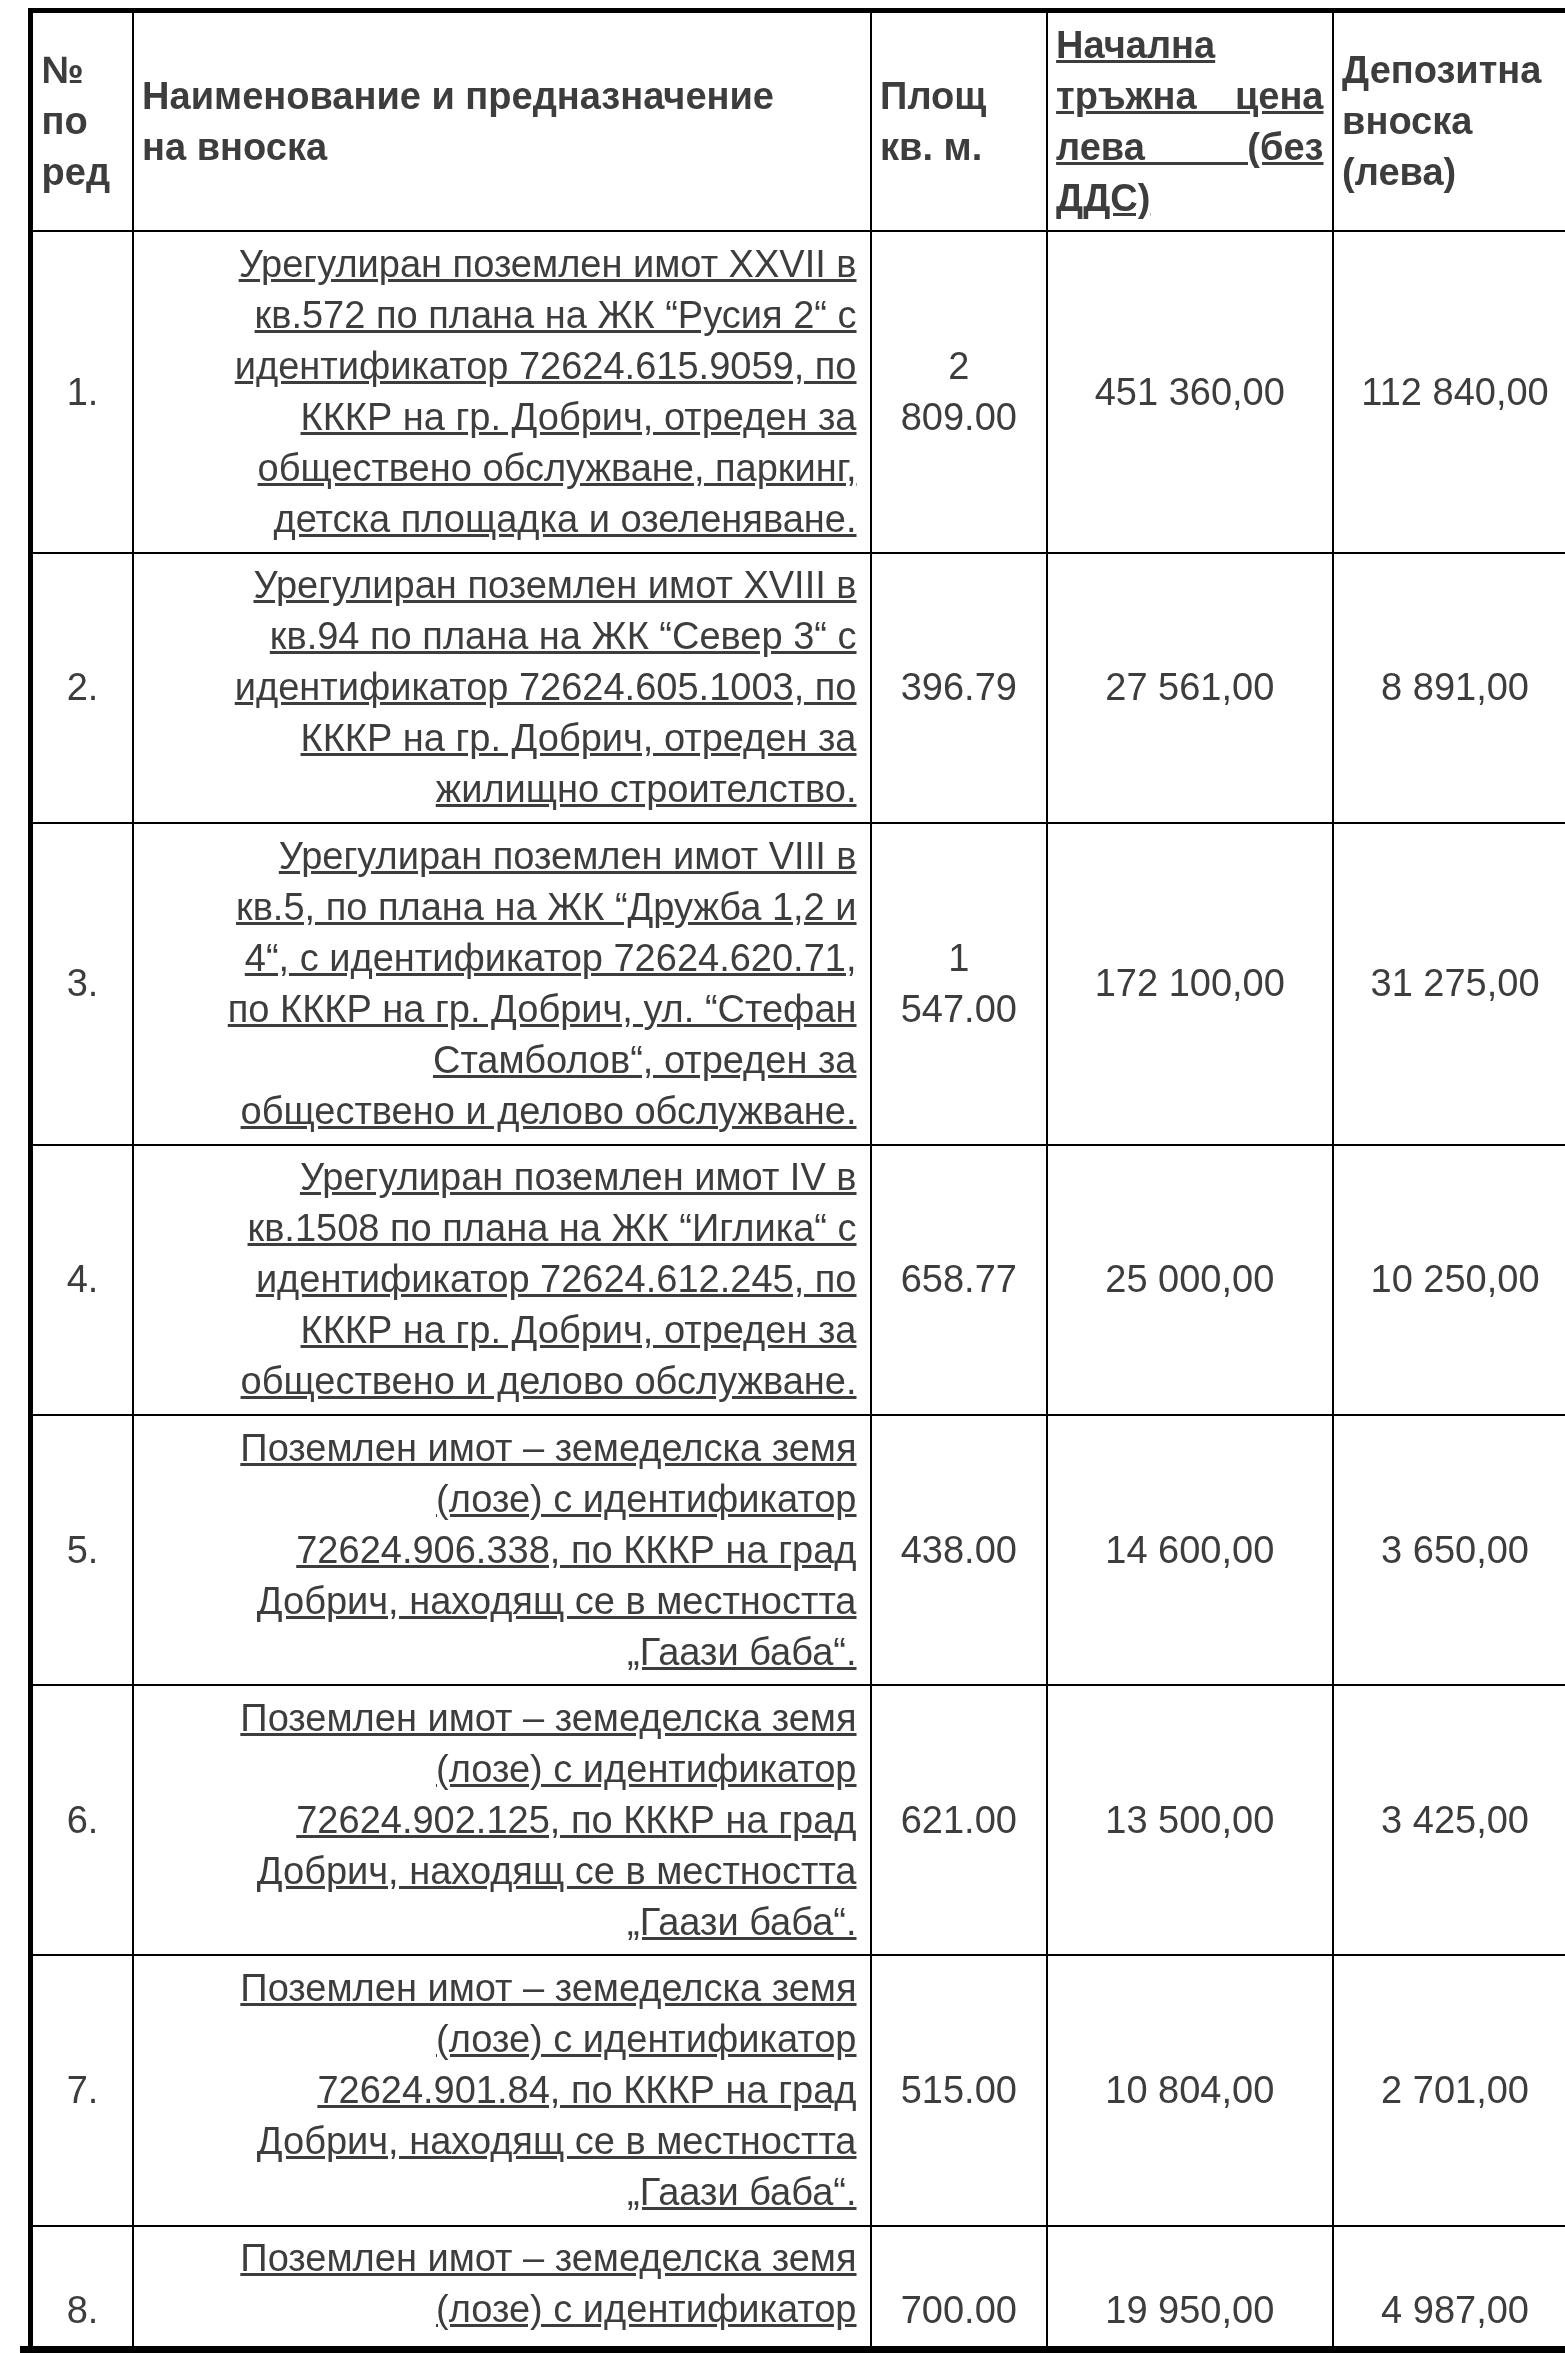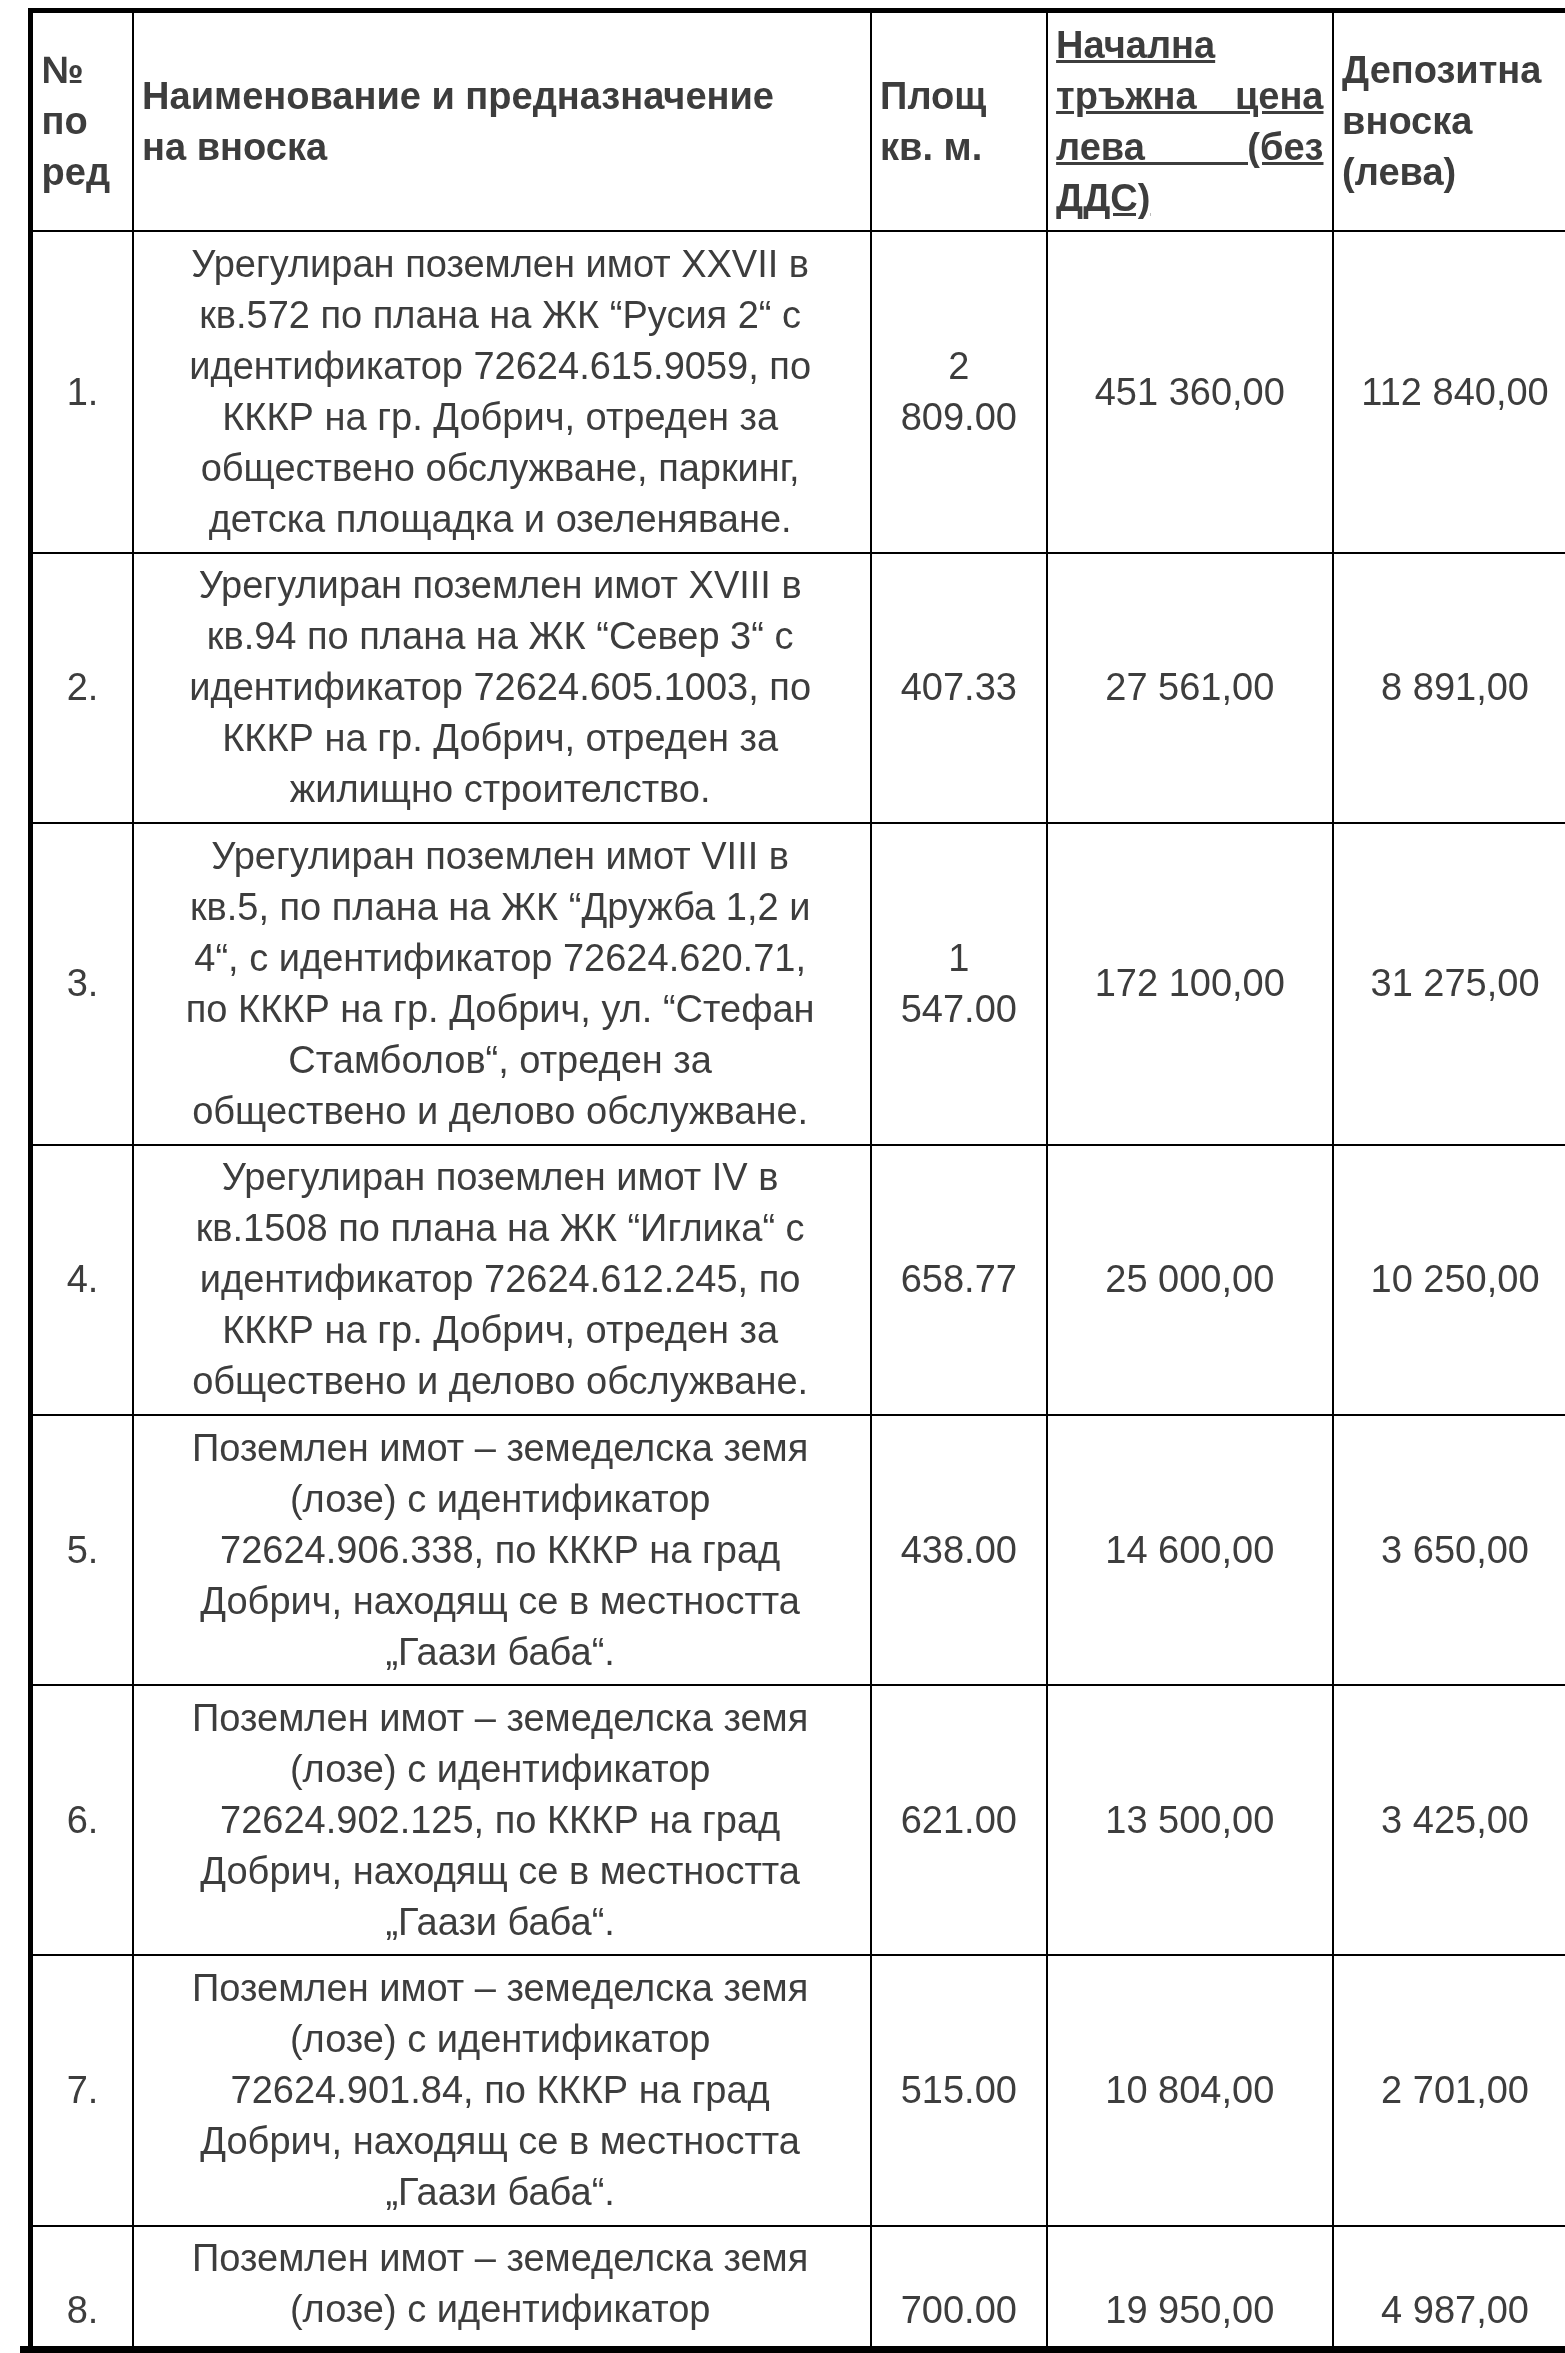--- a/index.html
+++ b/index.html
@@ -33,23 +33,24 @@
     color: #3d3d3d;
   }
   th {
     font-weight: bold;
     text-align: left;
     padding: 6.6px 8.3px;
   }
   th.pre { white-space: pre-line; }
   th.justify { text-align: justify; text-decoration: underline; }
   td.name {
-    text-align: center;
+    text-align: right;
     padding: 6.6px 13.3px 6.6px 10px;
     white-space: pre-line;
+    text-decoration: underline;
   }
   td.center {
     text-align: center;
     white-space: pre-line;
     padding: 3.3px 5px;
   }
   tr.clipped td { vertical-align: top; }
   tr.clipped td.center { padding-top: 58px; }
   tr.clipped td.name { padding-top: 6.6px; }
   .bottom-edge {
@@ -93,21 +94,21 @@
       <td class="center">451 360,00</td>
       <td class="center">112 840,00</td>
     </tr>
     <tr style="height:263px">
       <td class="center">2.</td>
       <td class="name">Урегулиран поземлен имот XVIII в
 кв.94 по плана на ЖК “Север 3“ с
 идентификатор 72624.605.1003, по
 КККР на гр. Добрич, отреден за
 жилищно строителство.</td>
-      <td class="center">407.33</td>
+      <td class="center">396.79</td>
       <td class="center">27 561,00</td>
       <td class="center">8 891,00</td>
     </tr>
     <tr style="height:322px">
       <td class="center">3.</td>
       <td class="name">Урегулиран поземлен имот VIII в
 кв.5, по плана на ЖК “Дружба 1,2 и
 4“, с идентификатор 72624.620.71,
 по КККР на гр. Добрич, ул. “Стефан
 Стамболов“, отреден за

